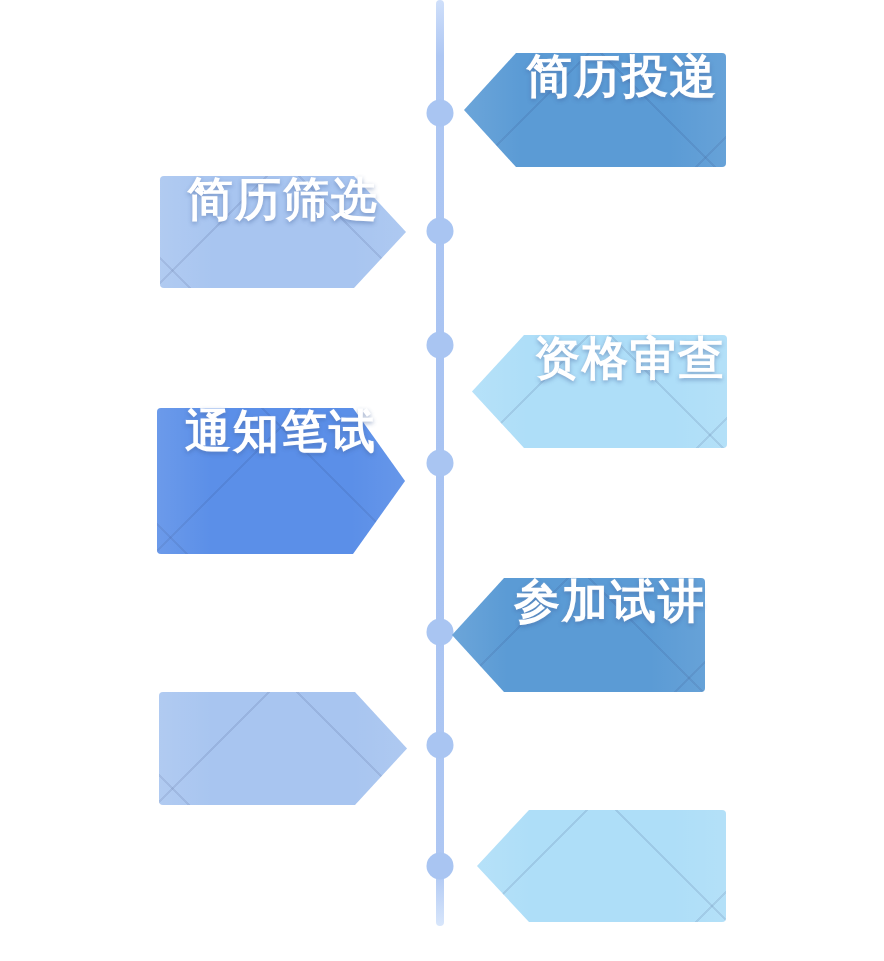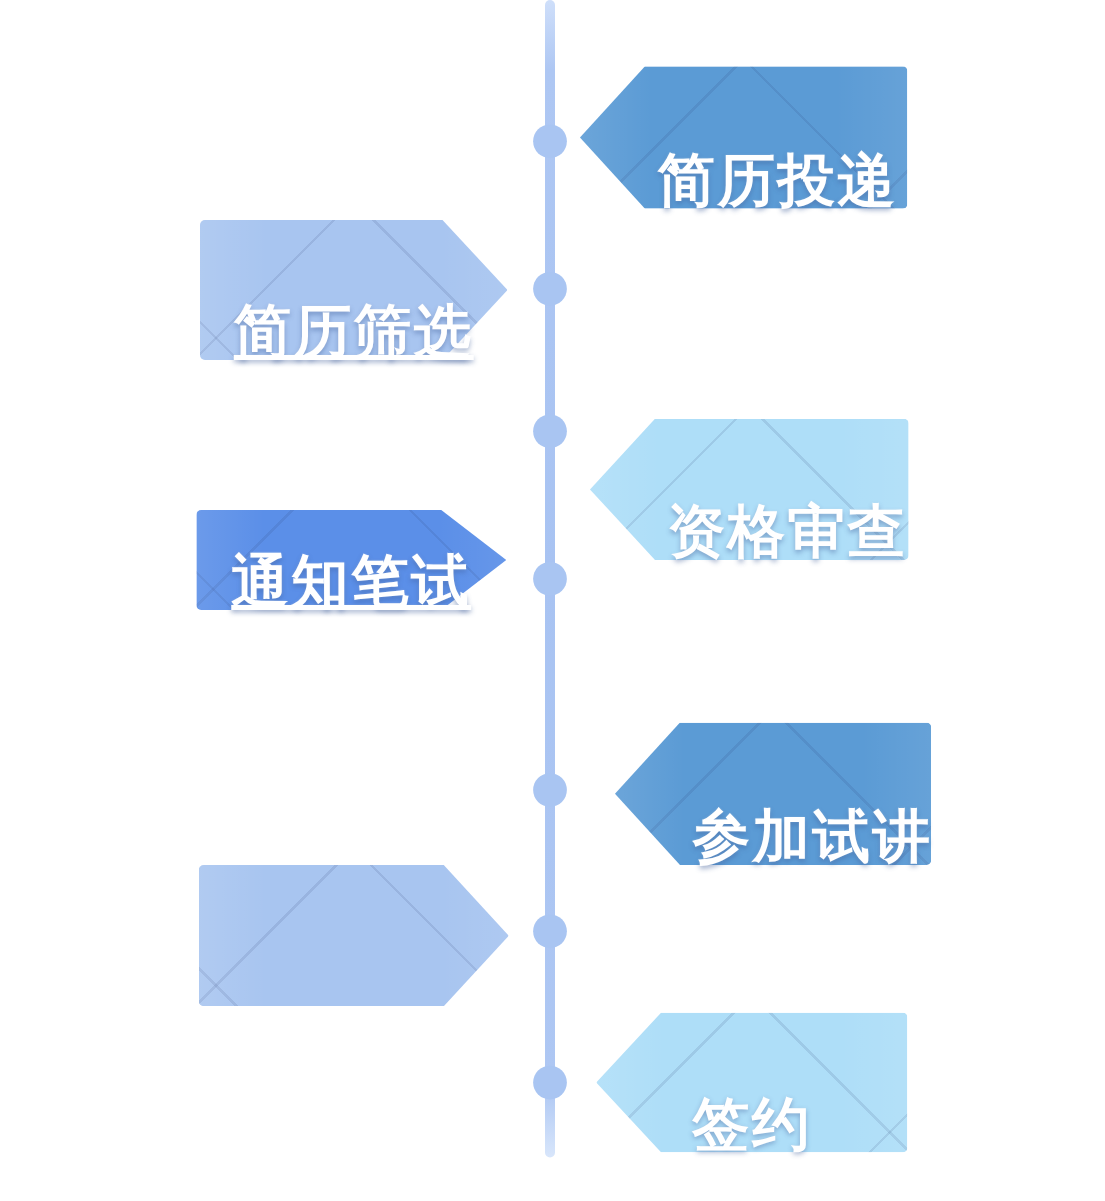--- a/index.html
+++ b/index.html
@@ -45,21 +45,21 @@
     border-radius: 50%;
     background: #a9c5f2;
     transform: translate(-50%, -50%);
     left: 440px;
   }
 
   
   .banner {
     position: absolute;
     display: flex;
-    align-items: flex-end;
+    align-items: flex-start;
     box-sizing: border-box;
   }
 
   .banner-shape {
     position: absolute;
     inset: 0;
     overflow: hidden;
   }
 
   
@@ -127,21 +127,21 @@
     font-size: 46px;
     letter-spacing: 2px;
     line-height: 1;
     white-space: nowrap;
     text-shadow:
        0 2px 4px rgba(60, 90, 150, 0.45),
        0 0 2px rgba(255,255,255,0.25);
   }
 
   .banner.point-left .banner-label  { margin-left: 62px; }
-  .banner.point-right .banner-label { margin-left: 0; text-decoration: underline; }
+  .banner.point-right .banner-label { margin-left: 0; }
 
   
   .banner.center-label {
     justify-content: center;
   }
   .banner.center-label .banner-label {
     margin-left: 0;
   }
 </style>
 </head>
@@ -178,46 +178,45 @@
         <div class="banner-label">简历筛选</div>
       </div>
       <div class="banner point-left" style="left: 472px; top: 291px; width: 255px; height: 113px; margin-top: 44px;">
         <div class="banner-shape">
           <div class="banner-fill" style="background: rgb(174, 222, 248);"></div>
           <div class="banner-texture"></div>
           <div class="banner-sheen"></div>
         </div>
         <div class="banner-label">资格审查</div>
       </div>
-      <div class="banner point-right center-label" style="left: 157px; top: 408px; width: 248px; height: 80px;">
+      <div class="banner point-right center-label" style="left: 157px; top: 408px; width: 248px; height: 146px;">
         <div class="banner-shape">
           <div class="banner-fill" style="background: rgb(91, 143, 232);"></div>
           <div class="banner-texture"></div>
           <div class="banner-sheen"></div>
         </div>
         <div class="banner-label">通知笔试</div>
       </div>
-      <div class="banner point-left" style="left: 492px; top: 578px; width: 253px; height: 114px;">
+      <div class="banner point-left" style="left: 452px; top: 578px; width: 253px; height: 114px;">
         <div class="banner-shape">
           <div class="banner-fill" style="background: rgb(91, 155, 213);"></div>
           <div class="banner-texture"></div>
           <div class="banner-sheen"></div>
         </div>
         <div class="banner-label">参加试讲</div>
       </div>
       <div class="banner point-right center-label" style="left: 159px; top: 692px; width: 248px; height: 113px;">
         <div class="banner-shape">
           <div class="banner-fill" style="background: rgb(168, 197, 240);"></div>
           <div class="banner-texture"></div>
           <div class="banner-sheen"></div>
         </div>
       </div>
       <div class="banner point-left center-label" style="left: 477px; top: 810px; width: 249px; height: 112px;">
         <div class="banner-shape">
           <div class="banner-fill" style="background: rgb(174, 222, 248);"></div>
           <div class="banner-texture"></div>
           <div class="banner-sheen"></div>
         </div>
-        <div class="banner-label">签约</div>
       </div>
     </div>
 
 </div>
 
 </body></html>

